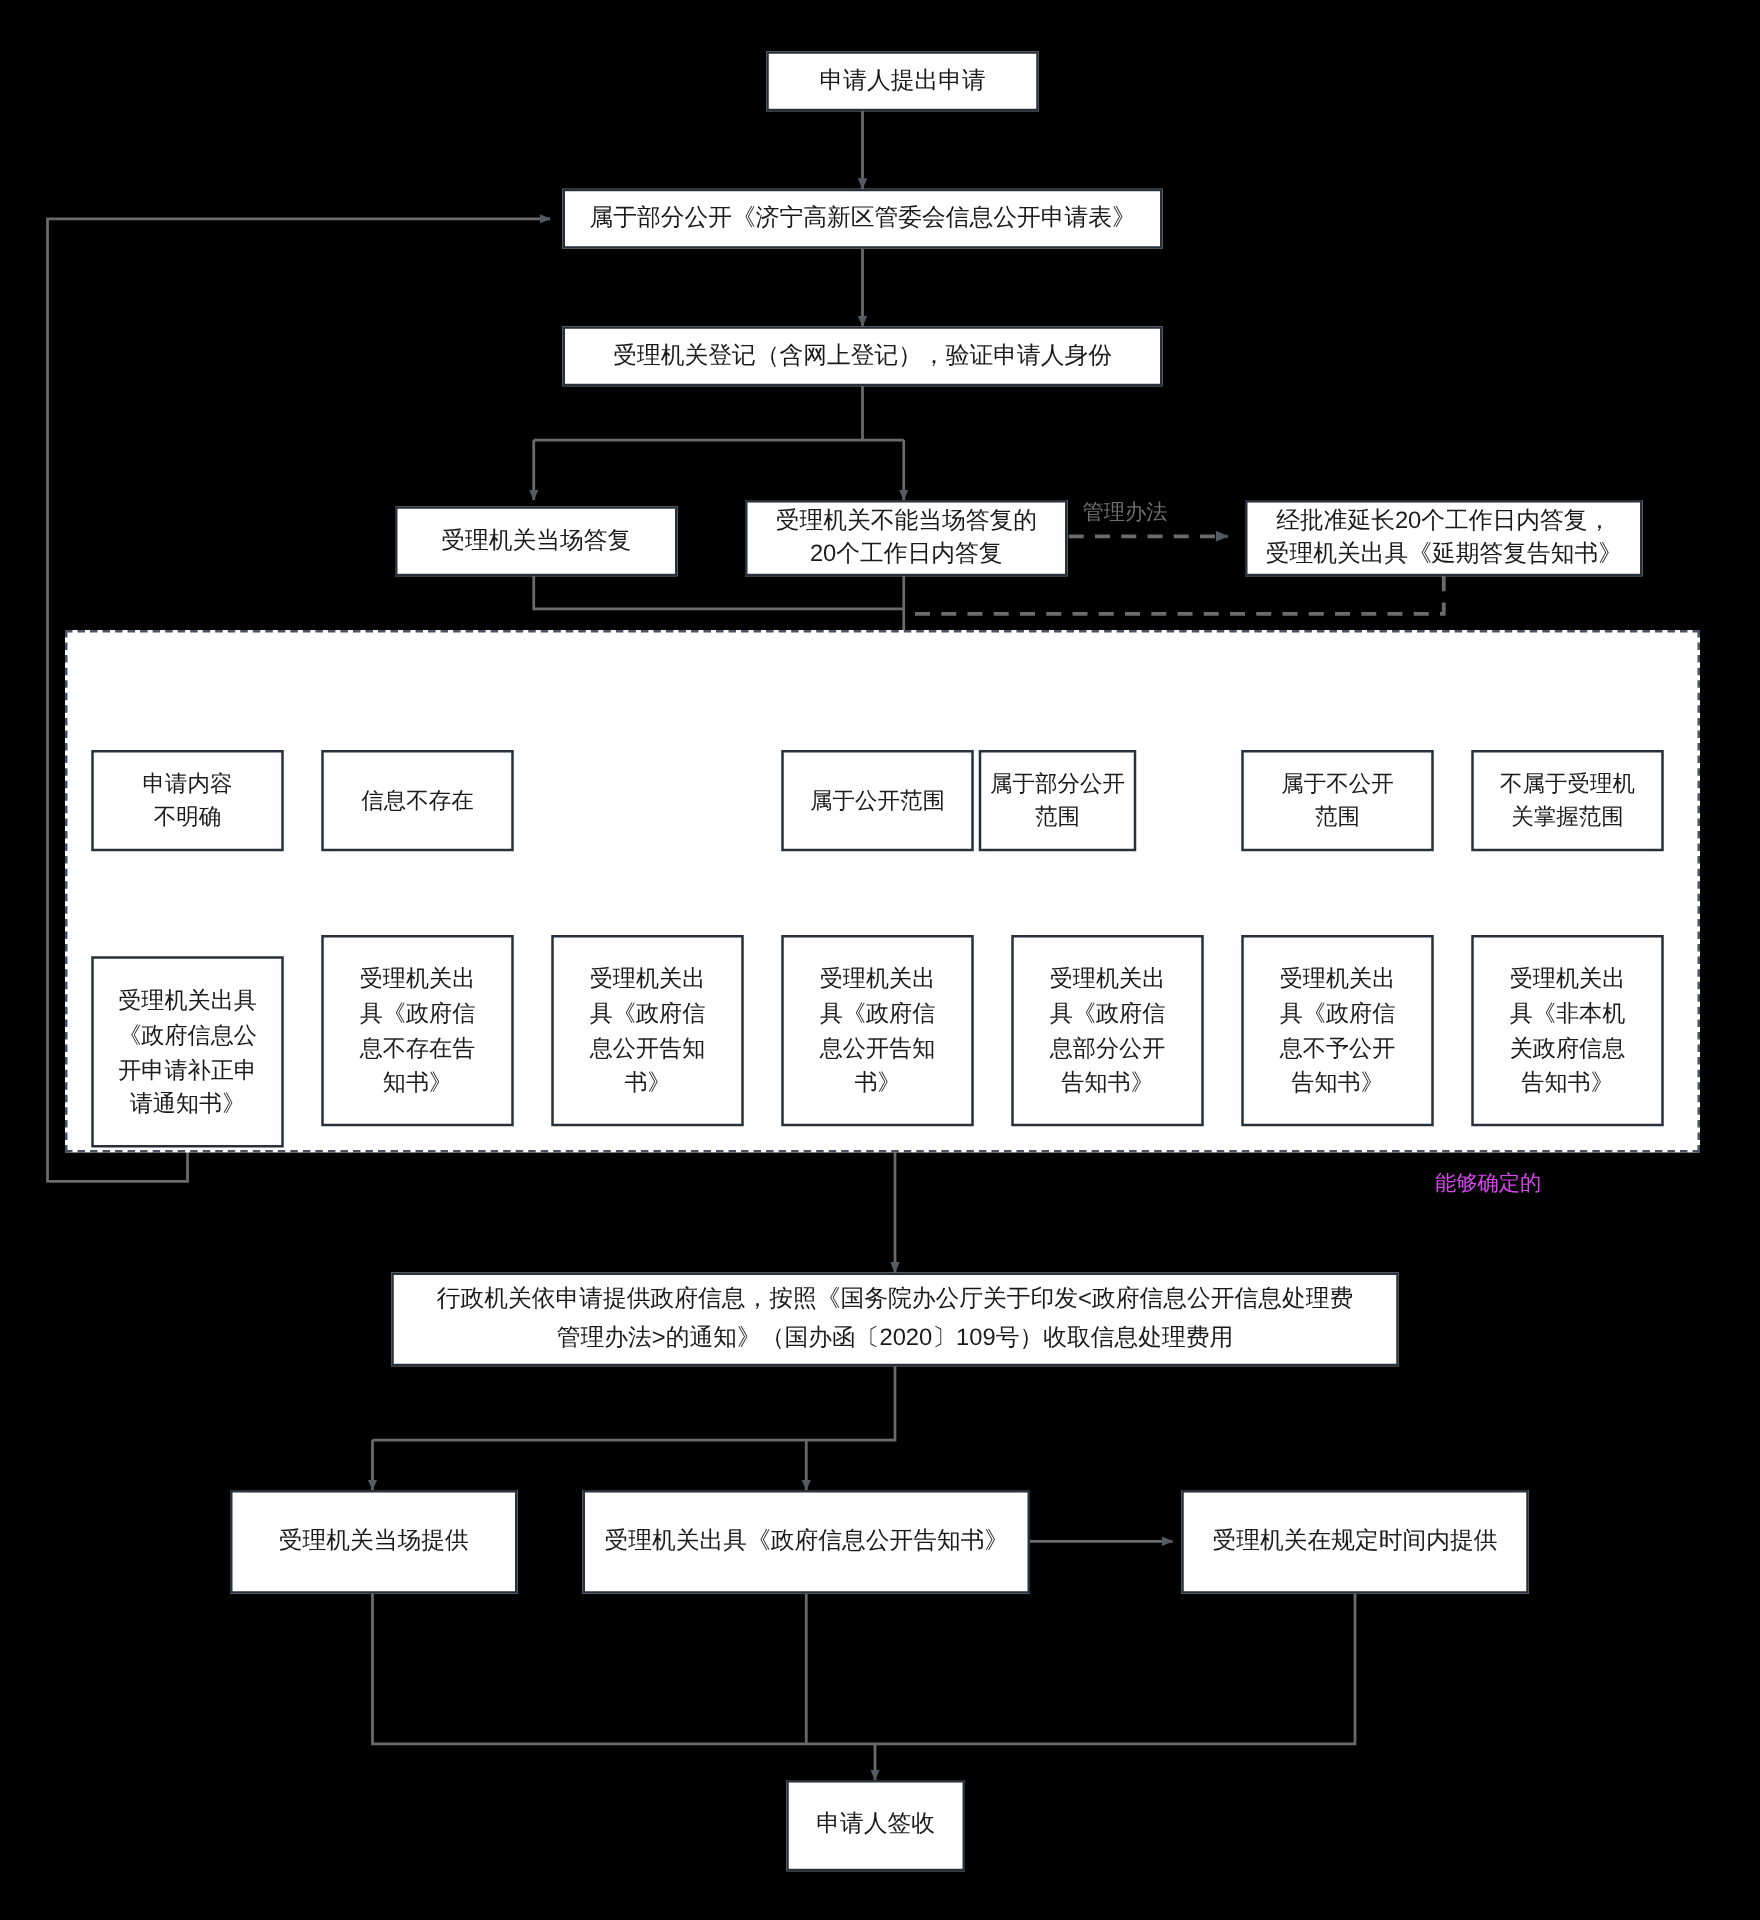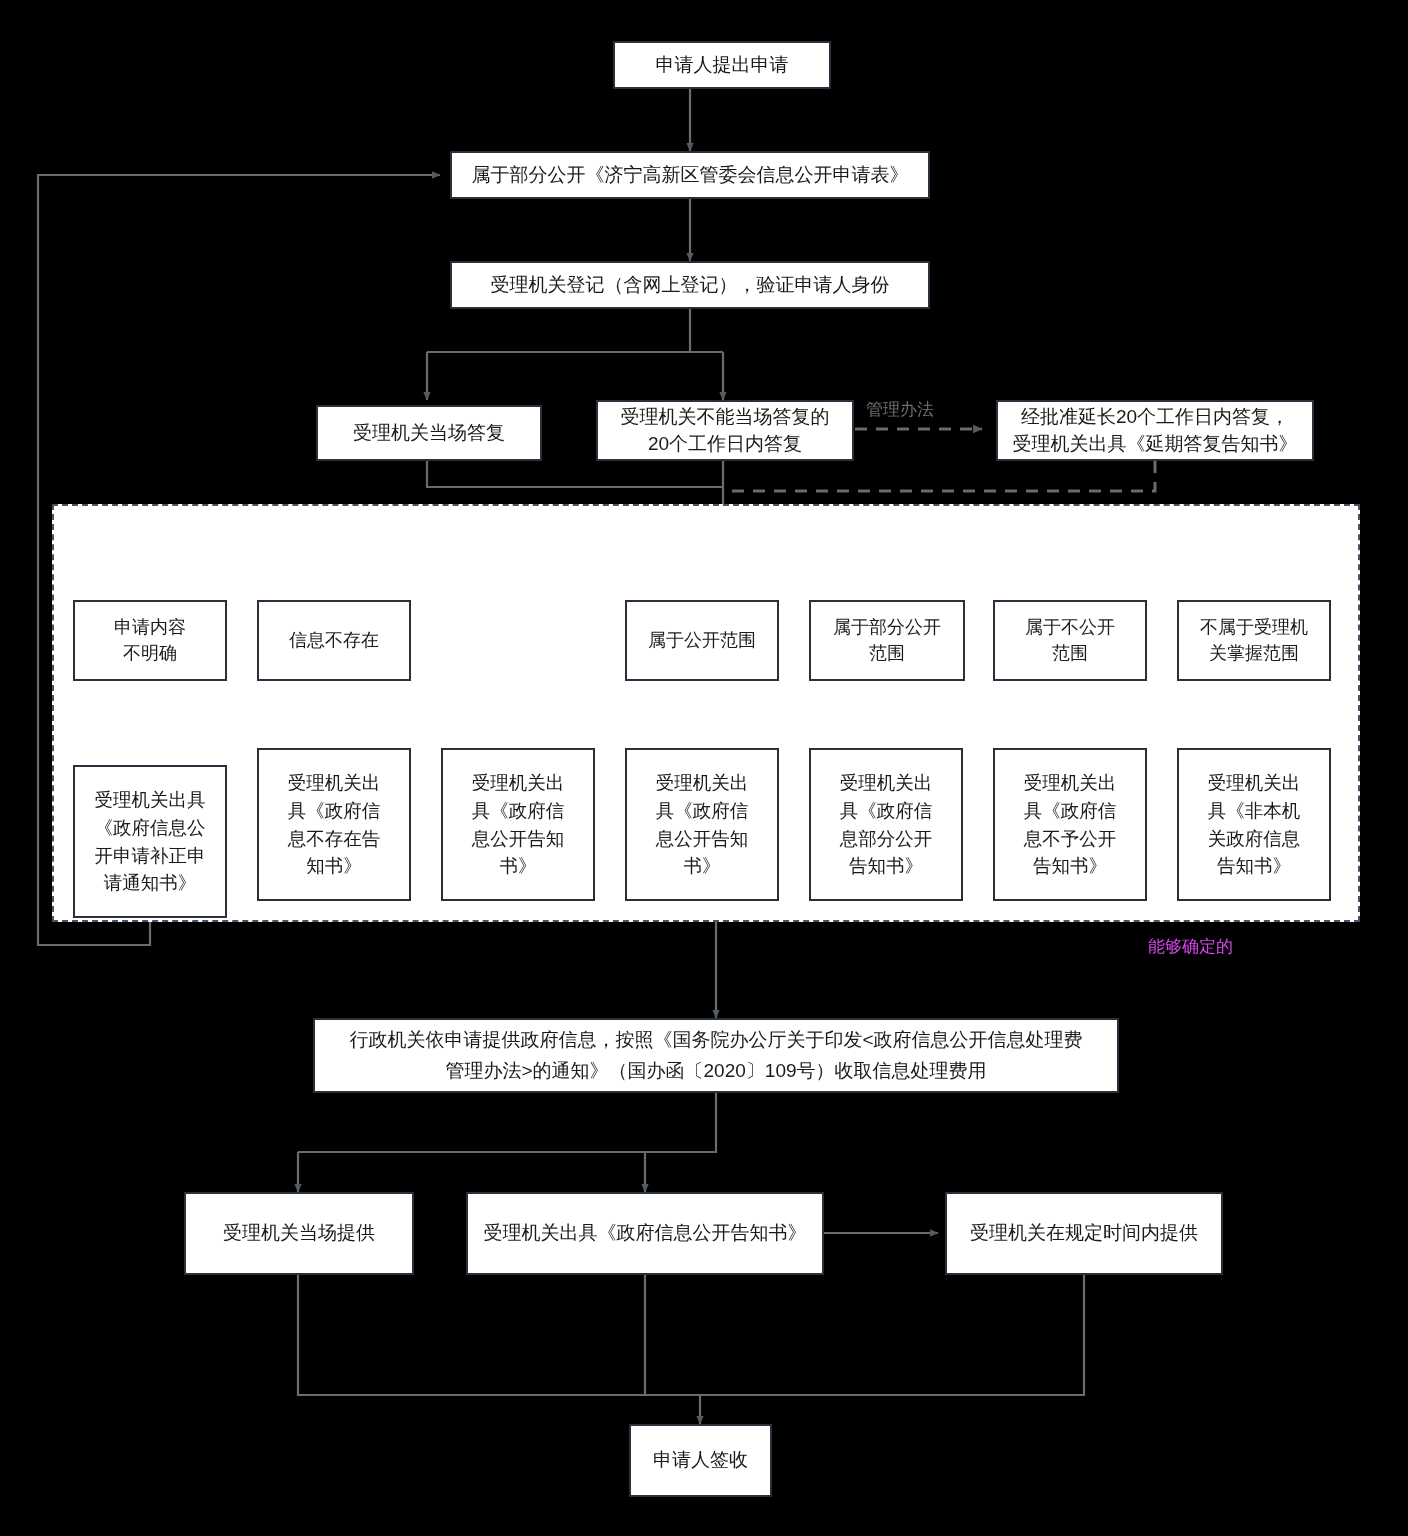--- a/index.html
+++ b/index.html
@@ -172,21 +172,21 @@
   <div class="node small" style="left:73px; top:600px; width:154px; height:81px; white-space:pre-line;">
     <span>申请内容
 不明确</span>
   </div>
   <div class="node small" style="left:257px; top:600px; width:154px; height:81px; white-space:pre-line;">
     <span>信息不存在</span>
   </div>
   <div class="node small" style="left:625px; top:600px; width:154px; height:81px; white-space:pre-line;">
     <span>属于公开范围</span>
   </div>
-  <div class="node small" style="left:809px; top:600px; width:156px; height:81px; white-space:pre-line;">
+  <div class="node small" style="left:783px; top:600px; width:126px; height:81px; white-space:pre-line;">
     <span>属于部分公开
 范围</span>
   </div>
   <div class="node small" style="left:993px; top:600px; width:154px; height:81px; white-space:pre-line;">
     <span>属于不公开
 范围</span>
   </div>
   <div class="node small" style="left:1177px; top:600px; width:154px; height:81px; white-space:pre-line;">
     <span>不属于受理机
 关掌握范围</span>

